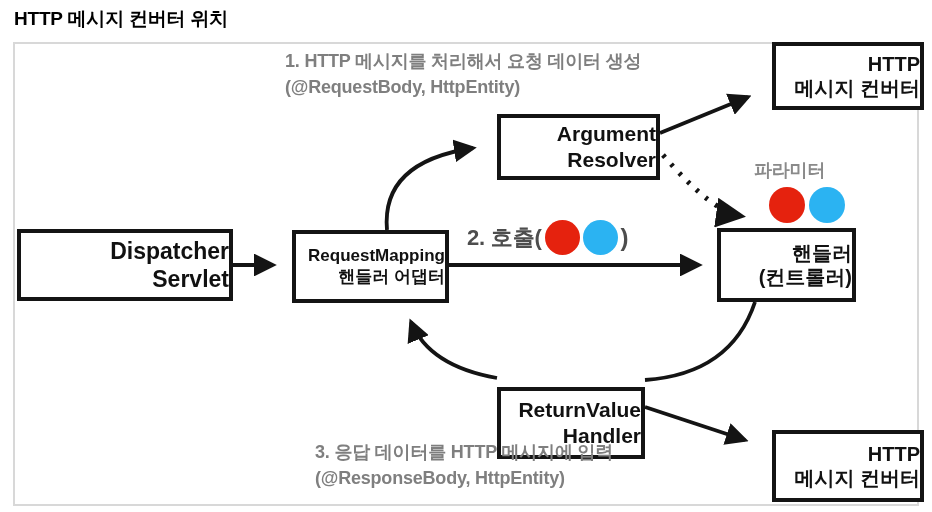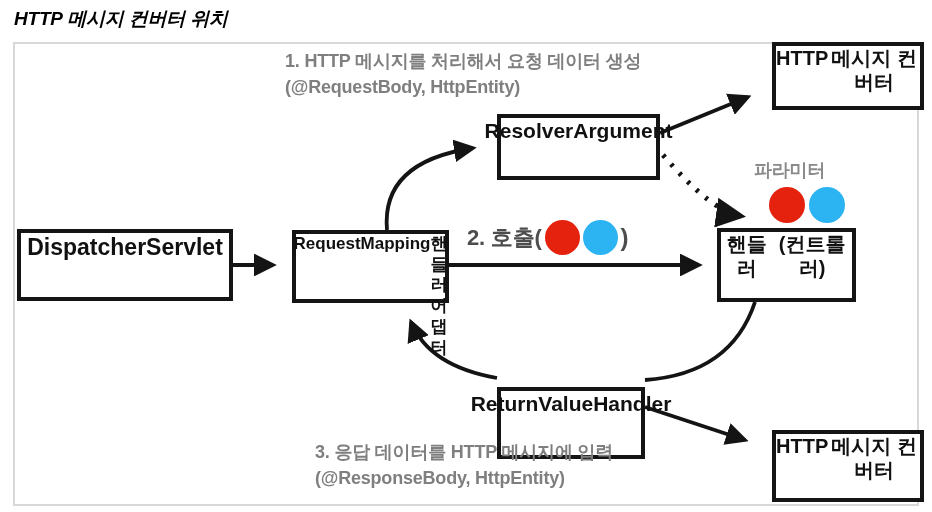--- a/index.html
+++ b/index.html
@@ -7,38 +7,37 @@
     width: 932px; height: 512px;
     background: #ffffff;
     font-family: "Liberation Sans", "DejaVu Sans", sans-serif;
     position: relative;
     overflow: hidden;
   }
   .page-title {
     position: absolute; left: 14px; top: 6px;
     font-size: 19px; font-weight: bold; color: #000000;
     letter-spacing: -0.2px;
-    font-style: italic;
   }
   .frame {
     position: absolute; left: 13px; top: 42px;
     width: 906px; height: 464px;
     border: 2px solid #d8d8d8;
     background: #ffffff;
   }
   .arrows {
     position: absolute; left: 0; top: 0; z-index: 1;
     pointer-events: none;
   }
   .node {
     position: absolute; z-index: 2;
     background: #ffffff;
     border: 4px solid #141414;
-    display: flex; flex-direction: row;
-    align-items: flex-start; justify-content: center;
+    display: flex; flex-direction: column;
+    align-items: flex-end; justify-content: center;
     text-align: center;
     font-weight: bold; color: #111111;
     line-height: 1.22;
   }
   .node-dispatcher        { left: 2px;   top: 185px; width: 216px; height: 72px; font-size: 23px; }
   .node-adapter           { left: 277px; top: 186px; width: 157px; height: 73px; font-size: 17px; }
   .node-argument-resolver { left: 482px; top: 70px;  width: 163px; height: 66px; font-size: 21px; }
   .node-http-top          { left: 757px; top: -2px;  width: 152px; height: 68px; font-size: 20px; }
   .node-handler           { left: 702px; top: 184px; width: 139px; height: 74px; font-size: 20px; }
   .node-return-value      { left: 482px; top: 313px; width: 148px; height: 72px; font-size: 21px; margin-top: 30px; }
@@ -99,22 +98,22 @@
     <span>Dispatcher</span>
     <span>Servlet</span>
   </div>
 
   <div class="node node-adapter">
     <span>RequestMapping</span>
     <span>핸들러 어댑터</span>
   </div>
 
   <div class="node node-argument-resolver">
+    <span>Argument</span>
     <span>Resolver</span>
-    <span>Argument</span>
   </div>
 
   <div class="node node-http-top">
     <span>HTTP</span>
     <span>메시지 컨버터</span>
   </div>
 
   <div class="node node-handler">
     <span>핸들러</span>
     <span>(컨트롤러)</span>

